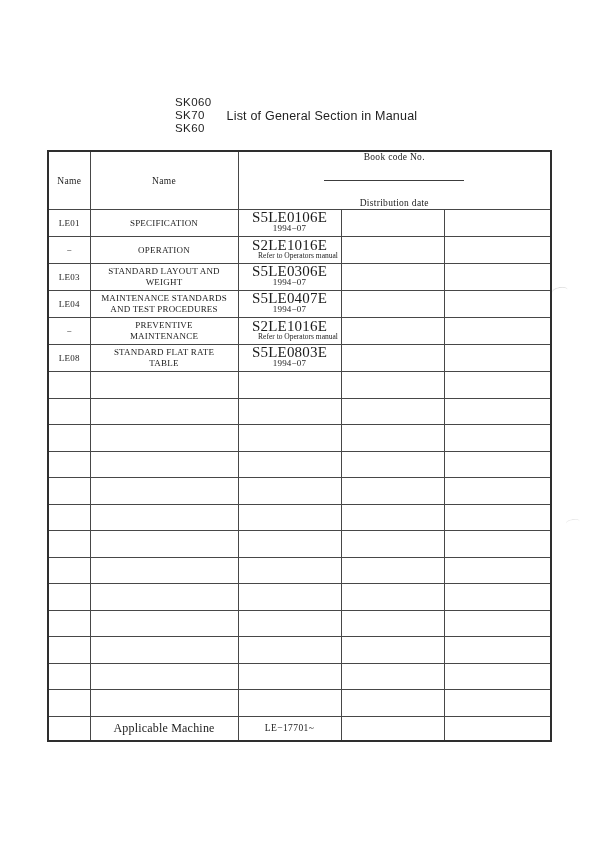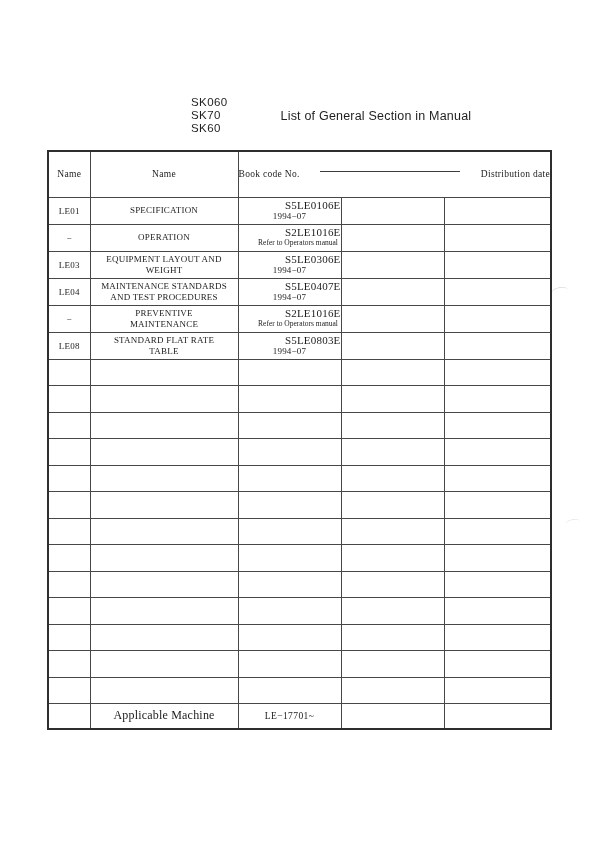--- a/index.html
+++ b/index.html
@@ -2,46 +2,46 @@
 <html><head>
 <meta charset="utf-8">
 <style>
   html,body{margin:0;padding:0;background:#ffffff;}
   .page{
     position:relative;width:600px;height:845px;background:#ffffff;
     overflow:hidden;font-family:"Liberation Serif",serif;color:#1c1c1c;
   }
   
   .title-block{
-    position:absolute;left:191px;top:96px;display:flex;gap:15px;
+    position:absolute;left:175px;top:96px;display:flex;gap:15px;
     font-family:"Liberation Sans",sans-serif;color:#1f1f1f;
   }
   .models{display:flex;flex-direction:column;}
   .model{font-size:11.5px;line-height:13px;letter-spacing:.4px;}
-  .doc-title{font-size:12.5px;margin-top:13px;letter-spacing:.2px;white-space:nowrap;margin-left:38px;}
+  .doc-title{font-size:12.5px;margin-top:13px;letter-spacing:.2px;white-space:nowrap;}
   
   .manual-table{
     position:absolute;left:47px;top:150px;width:503px;
     border-collapse:collapse;table-layout:fixed;
     border:2px solid #2e2e2e;
   }
   .col-class{width:42px;} .col-name{width:148px;} .col-code{width:103px;}
   .col-b1{width:103px;} .col-b2{width:107px;}
   .manual-table th,.manual-table td{
     border:1px solid #474747;padding:0;text-align:center;vertical-align:middle;overflow:hidden;
   }
   .header-row{height:46px;}
   .manual-table th{font-weight:normal;font-size:9.5px;letter-spacing:.3px;}
-  .hdr-stack{display:flex;justify-content:center;gap:3px;}
+  .hdr-stack{display:flex;flex-direction:column;justify-content:center;gap:15px;}
   .hdr-line{line-height:11px;}
   .hdr-divider{width:140px;height:1px;background:#3c3c3c;margin:2px auto;}
   .data-row{height:27px;}
   .class-cell{font-size:9px;letter-spacing:.3px;}
   .name-cell{font-size:9px;line-height:11px;white-space:pre-line;letter-spacing:.2px;}
-  .code-line{font-size:11px;line-height:11px;letter-spacing:.2px;text-align:right;}
+  .code-line{font-size:15px;line-height:11px;letter-spacing:.2px;}
   .date-line{font-size:9px;line-height:11px;letter-spacing:.2px;}
   .date-line.small{font-size:7.5px;line-height:10px;letter-spacing:0;margin-left:17px;}
   .empty-row{height:26.5px;}
   .footer-row{height:25px;}
   .footer-name{font-size:12px;letter-spacing:.2px;}
   .footer-code{font-size:9.5px;letter-spacing:.4px;}
   
   .artifact{position:absolute;border-top:1px solid #c6c6c6;border-radius:50% 50% 0 0;}
   .a1{left:552px;top:287px;width:16px;height:7px;transform:rotate(-10deg);opacity:.55;}
   .a2{left:566px;top:519px;width:14px;height:6px;transform:rotate(-8deg);opacity:.4;}
@@ -97,21 +97,21 @@
           <td class="name-cell">OPERATION</td>
           <td class="code-cell">
             <div class="code-line">S2LE1016E</div>
             <div class="date-line small">Refer to Operators manual</div>
           </td>
           <td></td>
           <td></td>
         </tr>
         <tr class="data-row">
           <td class="class-cell">LE03</td>
-          <td class="name-cell">EQUIPMENT LAYOUT AND
+          <td class="name-cell">STANDARD LAYOUT AND
 WEIGHT</td>
           <td class="code-cell">
             <div class="code-line">S5LE0306E</div>
             <div class="date-line">1994−07</div>
           </td>
           <td></td>
           <td></td>
         </tr>
         <tr class="data-row">
           <td class="class-cell">LE04</td>

